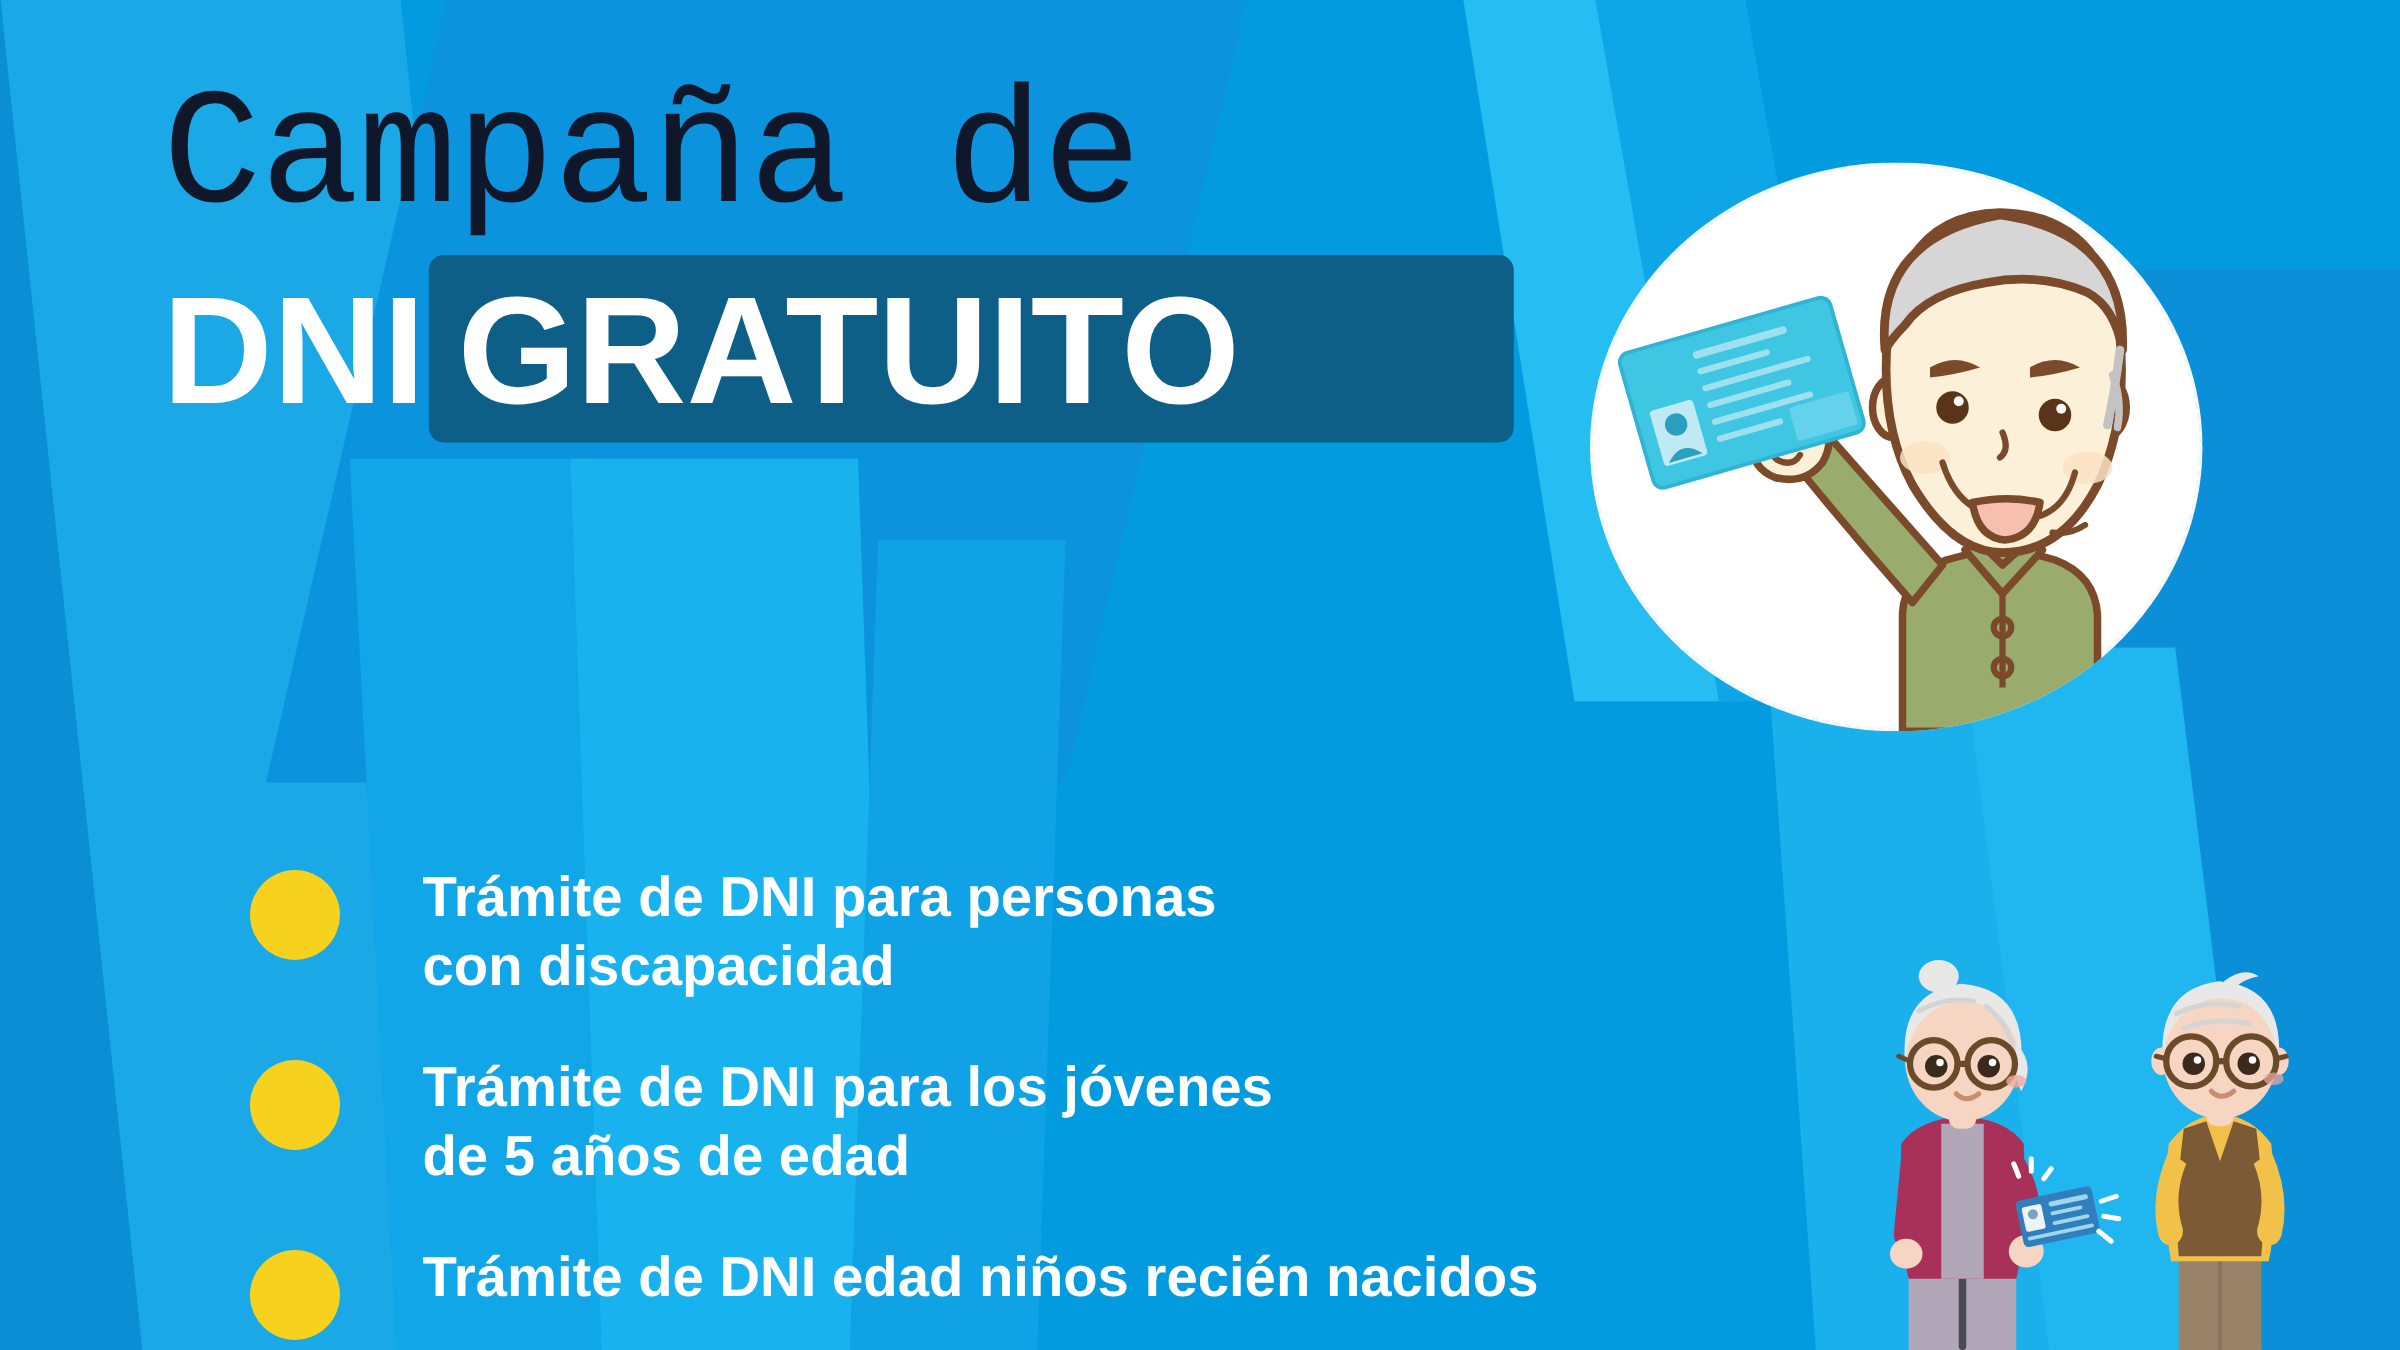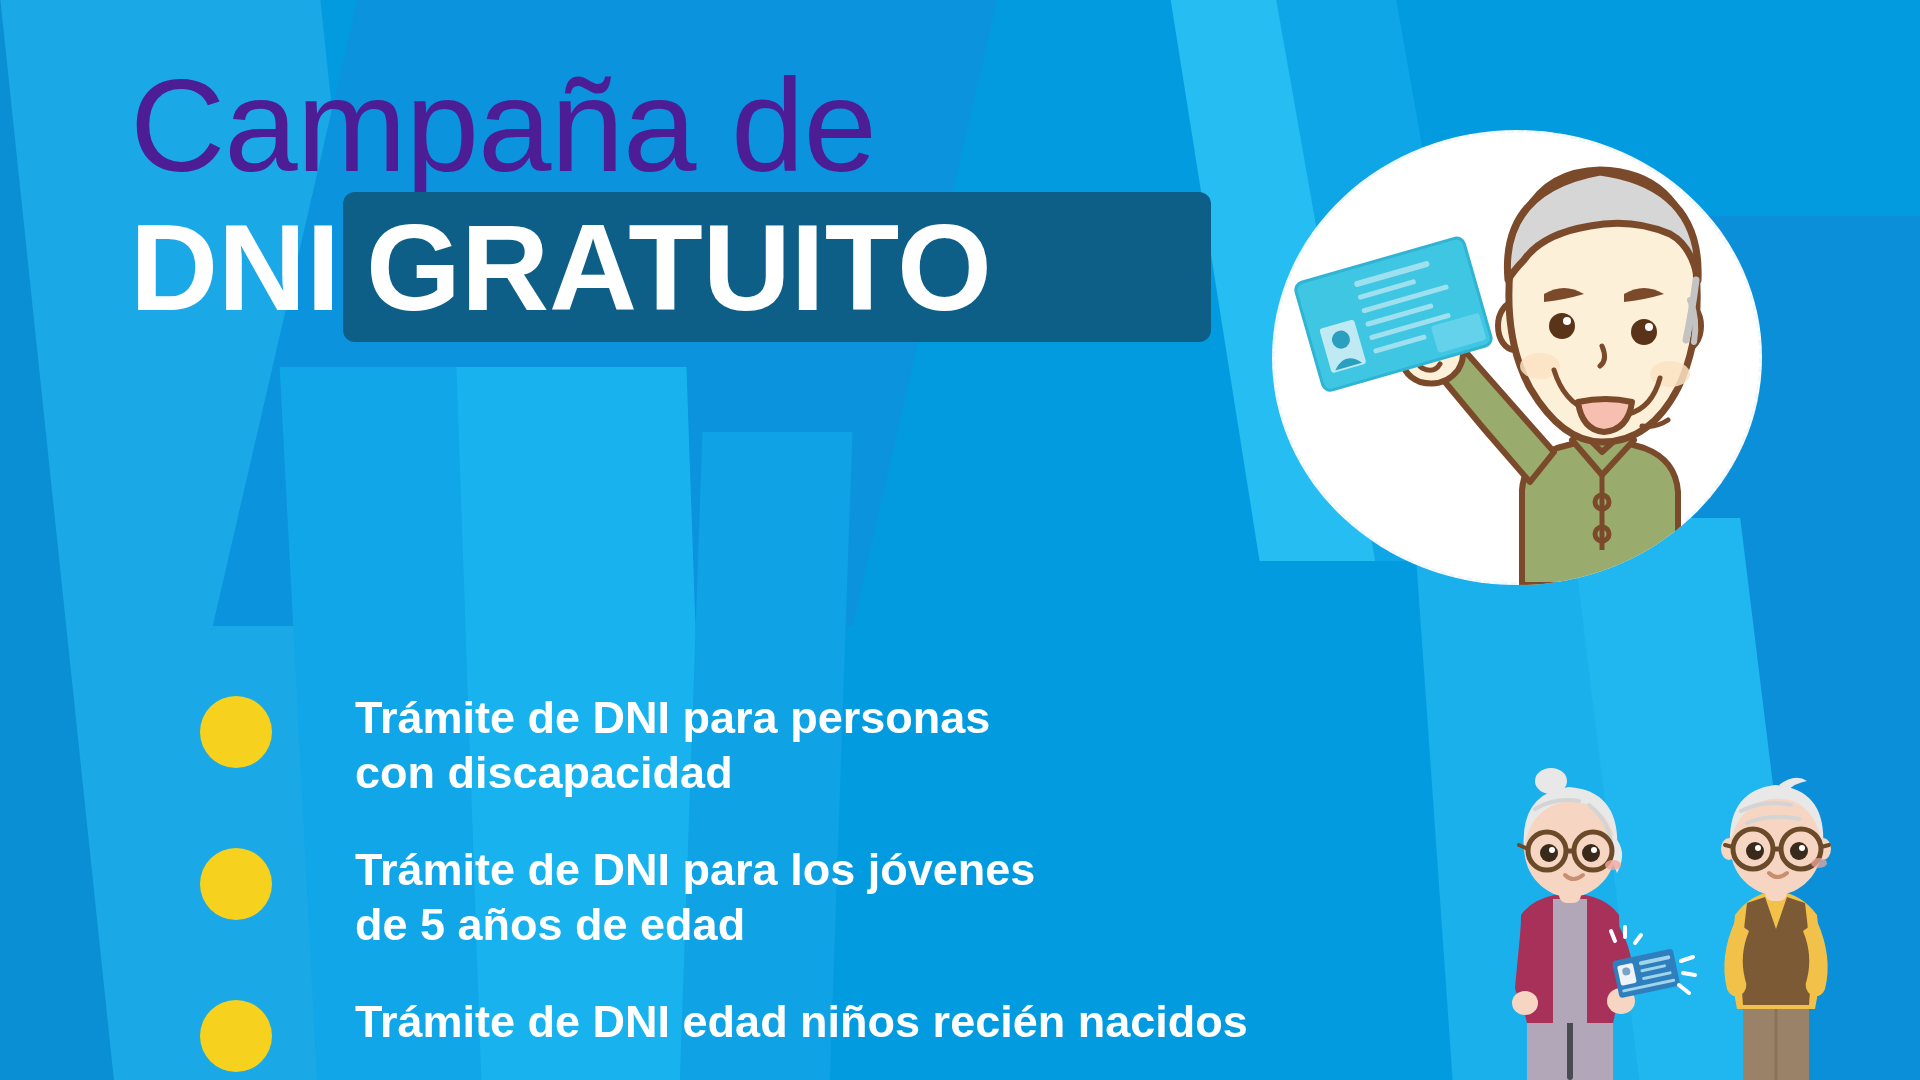--- a/index.html
+++ b/index.html
@@ -117,25 +117,27 @@
   .headline {
     position: absolute;
     left: 130px;
     top: 60px;
     width: 1100px;
   }
   .line-campana {
     font-size: 132px;
     line-height: 1.0;
     font-weight: 400;
-    color: #4c1d95;
+    color: #0f172a;
     letter-spacing: -1px;
+    font-family: Liberation Mono, monospace;
   }
   .line-two {
     position: relative;
+    margin-top: 12px;
     height: 132px;
   }
   .badge-gratuito {
     position: absolute;
     left: 213px;
     top: 0px;
     width: 868px;
     height: 150px;
     background: #0d5f87;
     border-radius: 12px;
@@ -182,21 +184,21 @@
   }
   .dot {
     flex: 0 0 auto;
     width: 72px;
     height: 72px;
     border-radius: 50%;
     background: #f6d11d;
     margin-top: 6px;
   }
   .bullet-text {
-    margin-left: 83px;
+    margin-left: 66px;
     color: #ffffff;
     font-size: 45px;
     line-height: 55px;
     font-weight: 700;
     white-space: pre-line;
   }
 
   
   .circle-wrap {
     position: absolute;

